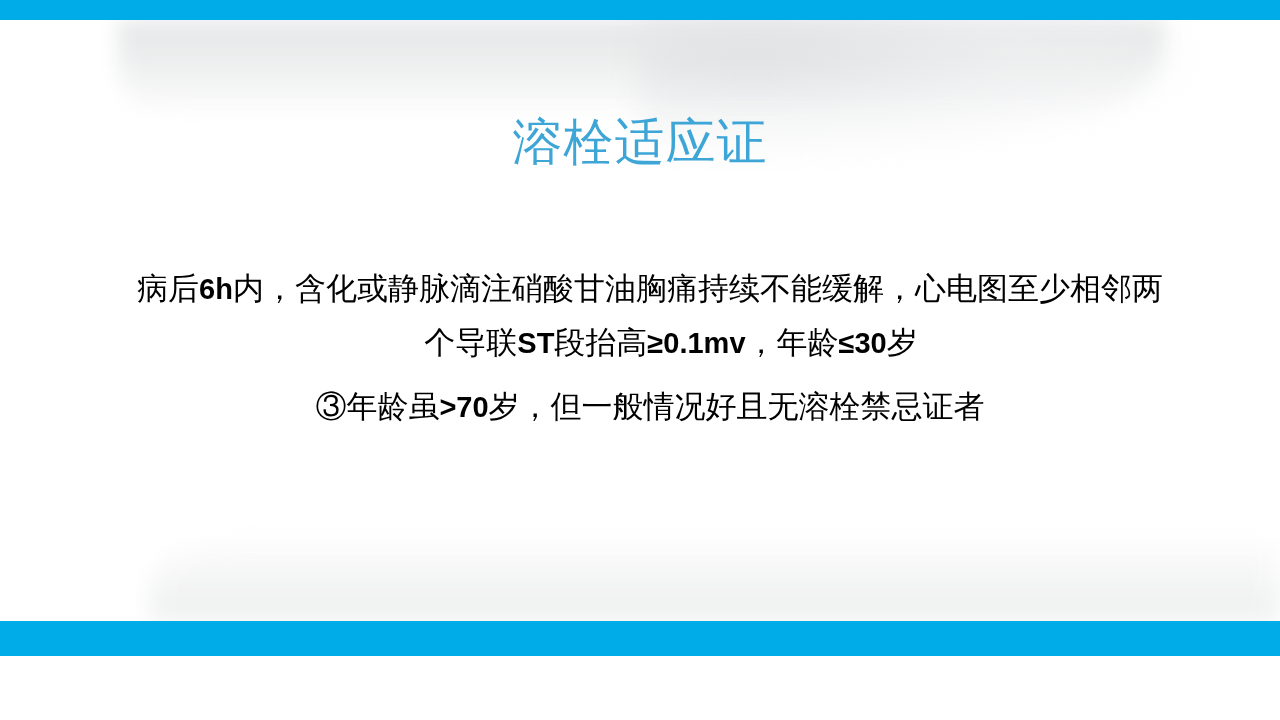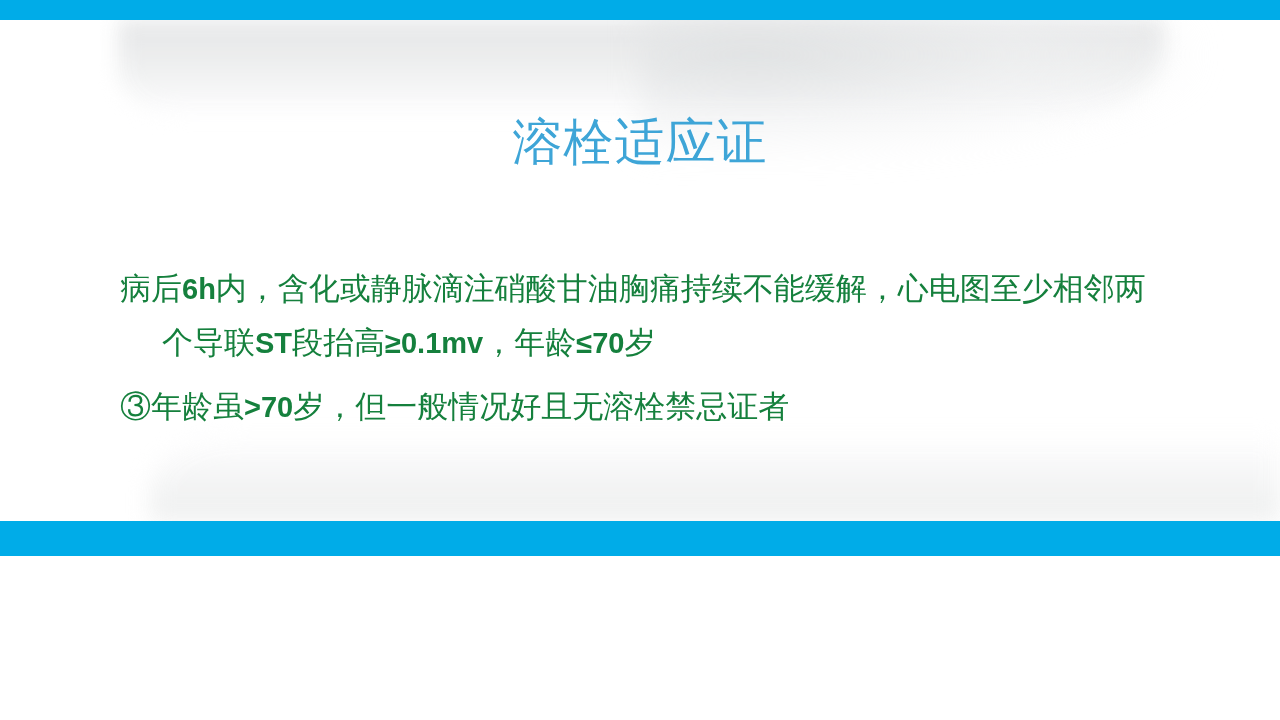--- a/index.html
+++ b/index.html
@@ -11,21 +11,21 @@
     width: 1280px;
     height: 720px;
     overflow: hidden;
     background: #ffffff;
     font-family: "Liberation Serif", "DejaVu Serif", serif;
   }
 
   #slide {
     position: relative;
     width: 1280px;
-    height: 556px;
+    height: 656px;
     background: #ffffff;
     overflow: hidden;
   }
 
   
   .bg-layer {
     position: absolute;
     inset: 0;
     pointer-events: none;
   }
@@ -115,23 +115,24 @@
     position: absolute;
     left: 120px;
     top: 262px;
     width: 1060px;
   }
 
   .para {
     font-family: "Liberation Serif", "DejaVu Serif", serif;
     font-size: 31px;
     line-height: 54px;
-    color: #15803d;
+    color: #000000;
     margin: 0;
     white-space: nowrap;
+    text-align: center;
   }
   .para + .para {
     margin-top: 10px;
   }
 
   
   .para-wrap {
     white-space: normal;
     text-indent: 0;
     padding-left: 42px;
@@ -160,20 +161,20 @@
     <div class="bg-band-bottom"></div>
   </div>
 
   <div class="bar bar-top" style="background: rgb(0, 172, 232);"></div>
   <div class="bar bar-bottom" style="background: rgb(0, 172, 232);"></div>
 
   <div class="title" style="color: rgb(62, 165, 215);">溶栓适应证</div>
 
   <div class="body-copy" style="color: rgb(0, 0, 0);">
 
-    <p class="para para-wrap"><span>病后</span><span class="lat">6h</span><span>内，含化或静脉滴注硝酸甘油胸痛持续不能缓解，心电图至少相邻两</span><span class="line-2"><span>个导联</span><span class="lat">ST</span><span>段抬高</span><span class="lat">≥0.1mv</span><span>，年龄</span><span class="lat">≤70</span><span>岁</span></span></p>
+    <p class="para para-wrap"><span>病后</span><span class="lat">6h</span><span>内，含化或静脉滴注硝酸甘油胸痛持续不能缓解，心电图至少相邻两</span><span class="line-2"><span>个导联</span><span class="lat">ST</span><span>段抬高</span><span class="lat">≥0.1mv</span><span>，年龄</span><span class="lat">≤30</span><span>岁</span></span></p>
 
 
     <p class="para"><span>③</span><span>年龄虽</span><span class="lat">&gt;70</span><span>岁，但一般情况好且无溶栓禁忌证者</span></p>
 
   </div>
 
 </div>
 
 </body></html>

